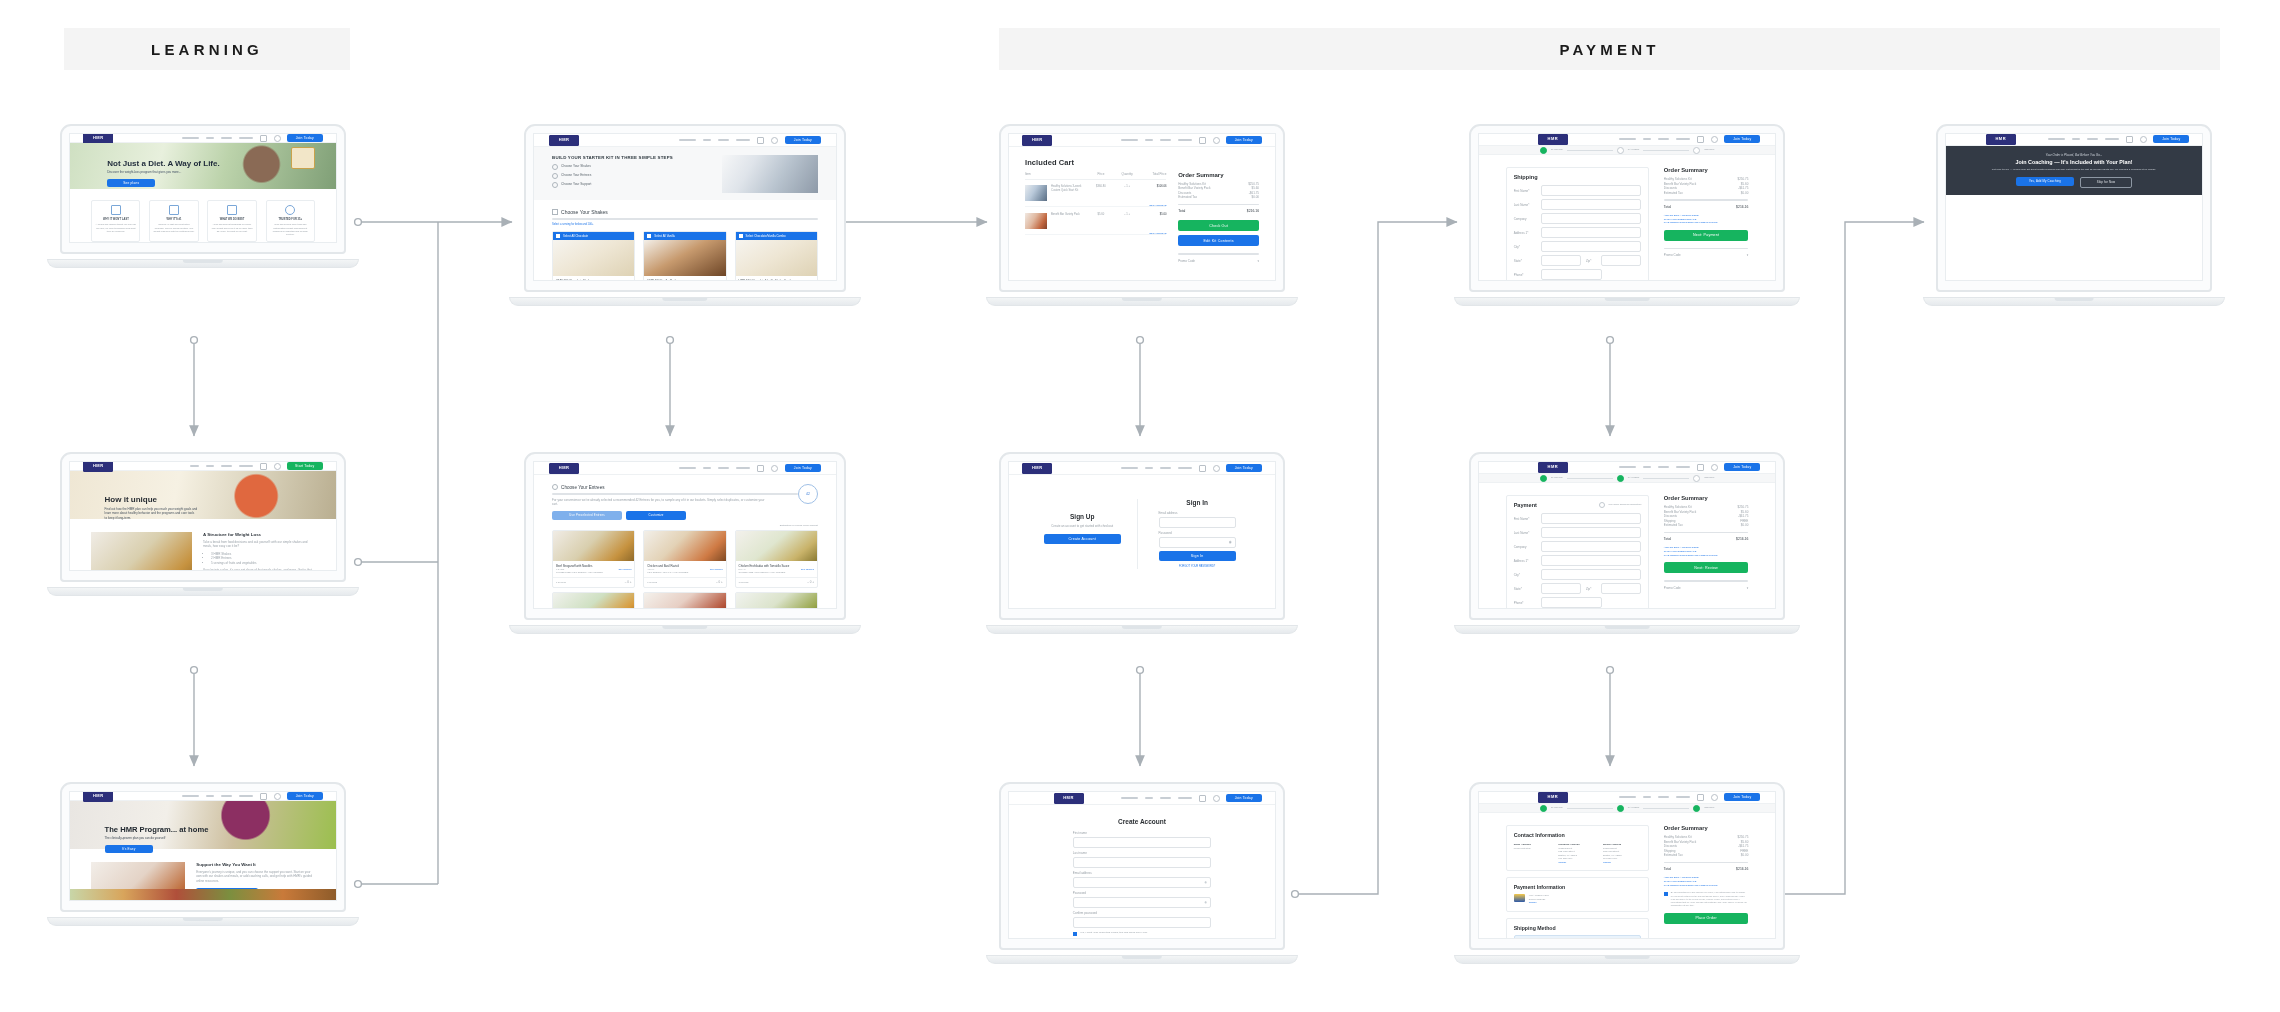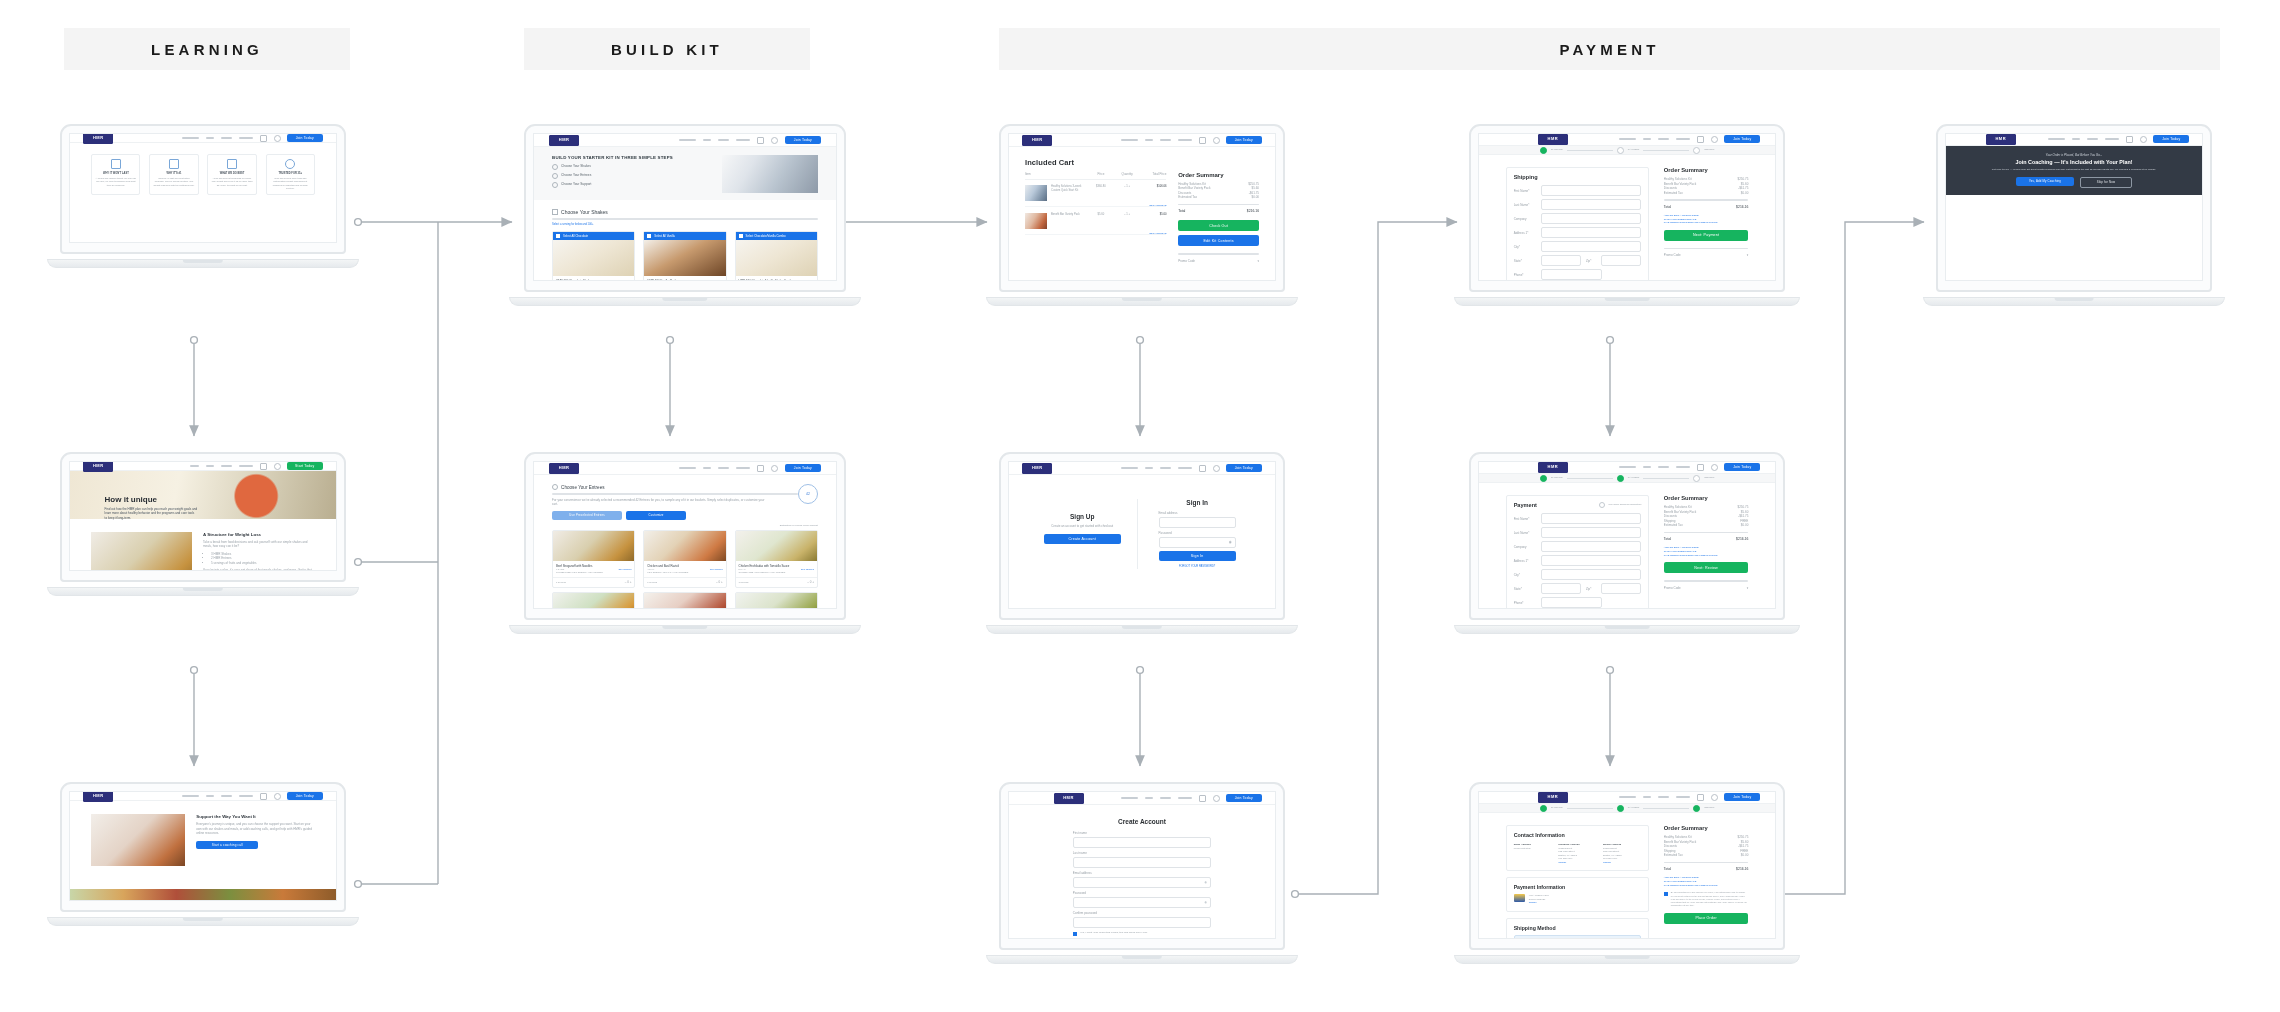--- a/index.html
+++ b/index.html
@@ -94,23 +94,20 @@
   .blu{color:#1a73e8;}
 </style>
 </head>
 <body>
 
 <div id="stage">
 
   <div class="sec-hdr" style="left:64px;top:28px;width:286px;height:42px;">
     <span>LEARNING</span>
   </div>
-  <div class="sec-hdr" style="left:524px;top:28px;width:286px;height:42px;">
-    <span>BUILD KIT</span>
-  </div>
   <div class="sec-hdr" style="left:999px;top:28px;width:1221px;height:42px;">
     <span>PAYMENT</span>
   </div>
 
   <svg id="wires" viewBox="0 0 2280 1012">
     <defs>
       <marker id="ar" markerWidth="9" markerHeight="9" refX="7.6" refY="4.5" orient="auto">
         <path d="M0,1 L8,4.5 L0,8 z" fill="#a9b0b6"></path>
       </marker>
     </defs>
@@ -184,20 +181,26 @@
           <div class="navspacer"></div>
           <div class="navlinks">
             <i class="navlink" style="width:17px"></i>
             <i class="navlink" style="width:8px"></i>
             <i class="navlink" style="width:11px"></i>
             <i class="navlink" style="width:14px"></i>
             <i class="navicon"></i>
             <i class="navicon" style="border-radius:50%"></i>
           </div>
           <div class="navbtn">Join Today</div>
+        </div>
+        <div class="ph-hero1" style="height:43%;position:relative;padding:6% 0 0 14%;box-sizing:border-box;">
+          <div style="font-size:8px;font-weight:700;color:#1e2a3a;">Not Just a Diet. A Way of Life.</div>
+          <div class="tiny" style="color:#415064;width:46%;margin-top:2px;">Discover the weight-loss program that gives you more...</div>
+          <div class="btn blue" style="width:48px;margin-top:5px;height:8px;font-size:3.2px;">See plans</div>
+          <div style="position:absolute;right:8%;top:8%;width:22px;height:20px;background:#f2e6c8;border:1px solid #c9a24b;border-radius:2px;"></div>
         </div>
         <div class="row" style="padding:4% 8%;gap:4%;box-sizing:border-box;">
           <div class="card" style="flex:1;padding:4px 3px;text-align:center;">
             <div style="width:8px;height:8px;margin:0 auto 3px;border:1px solid #7aa7d8;border-radius:1px;"></div>
             <div style="font-size:2.6px;font-weight:700;color:#4a545e;">WHY IT WON'T LAST</div>
             <div class="tiny" style="font-size:2.3px;margin-top:2px;">A meals-and-shakes toolkit you can use for easy, no-cook techniques and what then-so-regained.</div>
           </div>
           <div class="card" style="flex:1;padding:4px 3px;text-align:center;">
             <div style="width:8px;height:8px;margin:0 auto 3px;border:1px solid #7aa7d8;border-radius:1px;"></div>
             <div style="font-size:2.6px;font-weight:700;color:#4a545e;">WHY IT'S #1</div>
@@ -268,20 +271,25 @@
           <div class="navlinks">
             <i class="navlink" style="width:17px"></i>
             <i class="navlink" style="width:8px"></i>
             <i class="navlink" style="width:11px"></i>
             <i class="navlink" style="width:14px"></i>
             <i class="navicon"></i>
             <i class="navicon" style="border-radius:50%"></i>
           </div>
           <div class="navbtn">Join Today</div>
         </div>
+        <div class="ph-hero3" style="height:44%;padding:9% 0 0 13%;box-sizing:border-box;">
+          <div style="font-size:7.6px;font-weight:700;color:#222930;">The HMR Program... at home</div>
+          <div class="tiny" style="color:#3c4752;margin-top:2px;">The clinically-proven plan you can do yourself</div>
+          <div class="btn blue" style="width:48px;margin-top:5px;height:8px;font-size:3.2px;">It's Easy</div>
+        </div>
         <div class="row" style="padding:5% 8% 0;gap:5%;box-sizing:border-box;">
           <div class="ph-person" style="width:42%;height:52px;"></div>
           <div style="flex:1;">
             <div style="font-size:4.4px;font-weight:700;color:#2e353c;margin-bottom:3px;">Support the Way You Want It</div>
             <div class="tiny">Everyone's journey is unique, and you can choose the support you want. Start on your own with our shakes and meals, or add coaching calls, and get help with HMR's guided online resources.</div>
             <div class="btn blue" style="width:62px;height:8px;margin-top:5px;font-size:3px;">Start a coaching call</div>
           </div>
         </div>
         <div style="position:absolute;left:0;right:0;bottom:0;height:11px;
                     background:linear-gradient(90deg,#c8d6a8,#d8a55c,#b04f3a,#7b8f3f,#c97a3a,#8e5c2a);"></div>

